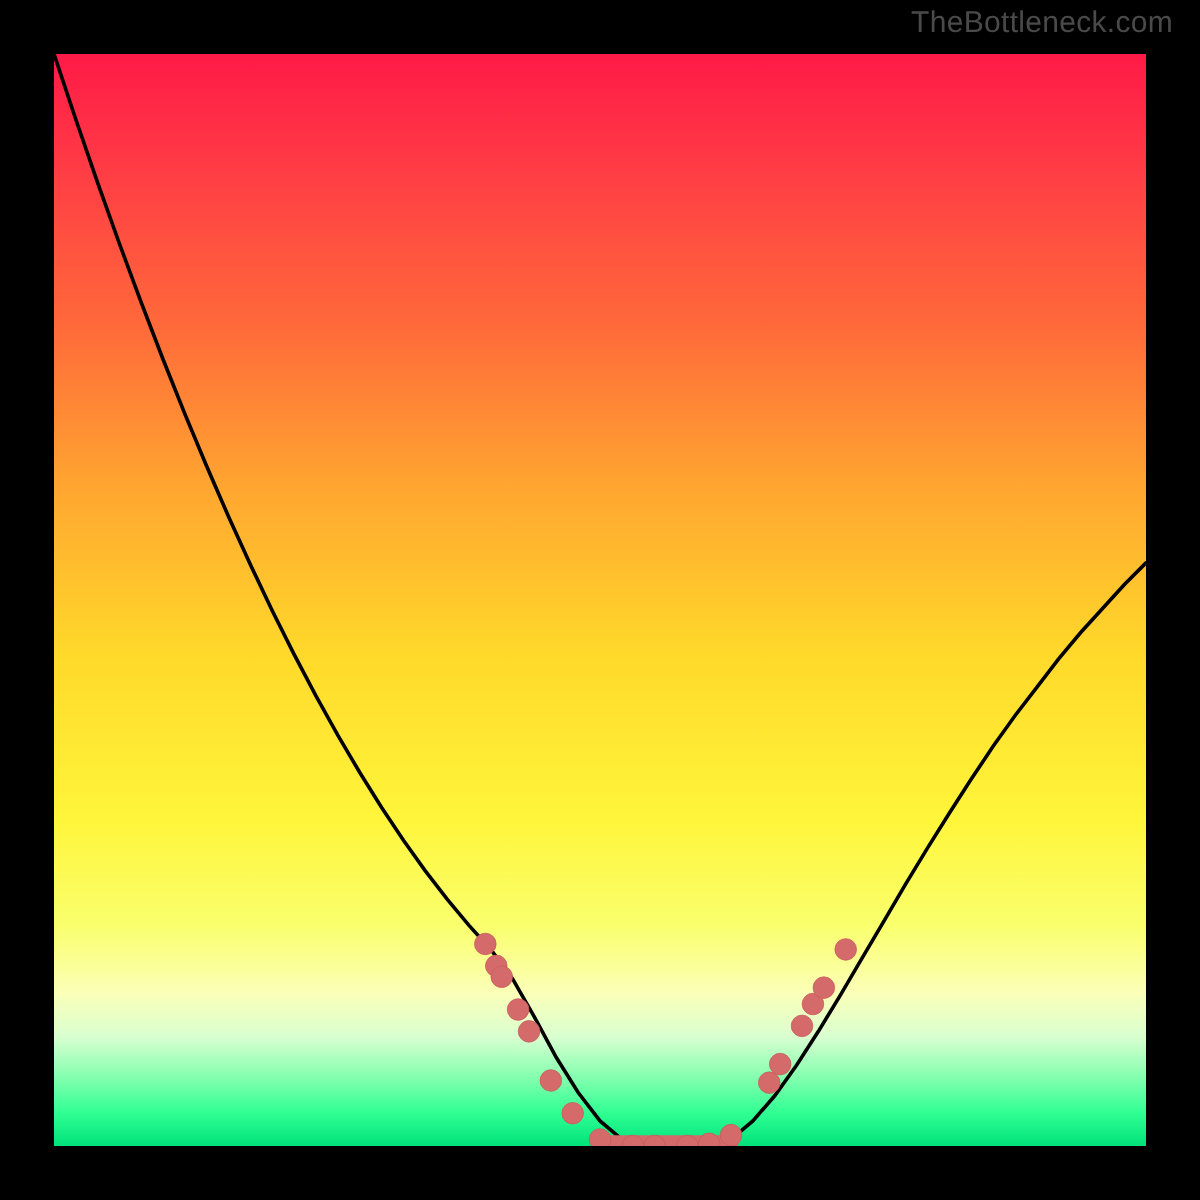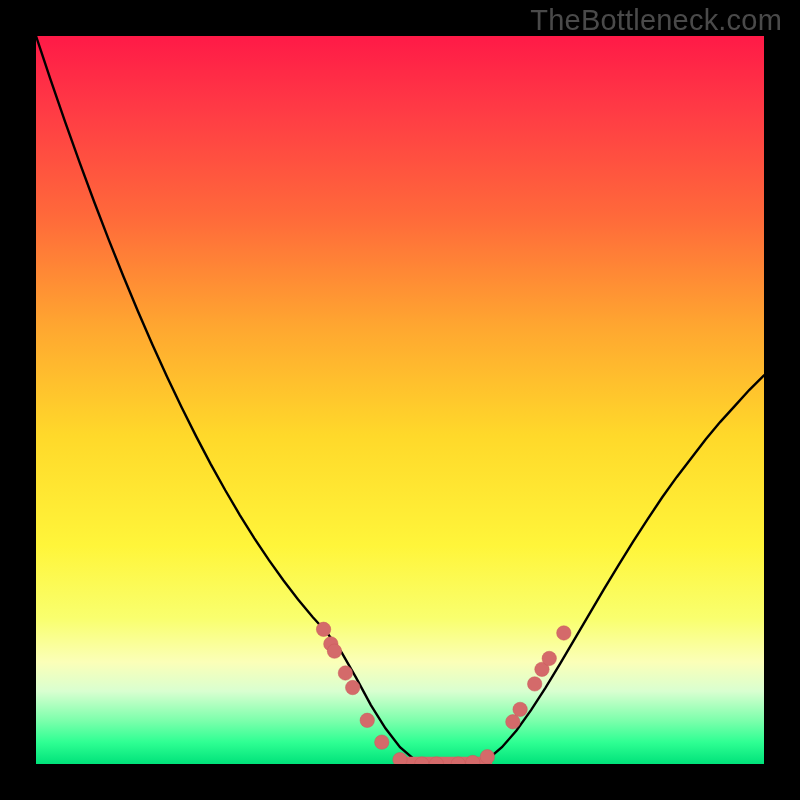--- a/index.html
+++ b/index.html
@@ -49,21 +49,21 @@
     position: absolute;
     left: 0; top: 0;
     width: 728px;
     height: 728px;
   }
   .watermark {
     position: absolute;
     top: 4px;
     right: 18px;
     color: #4a4a4a;
-    font-size: 29px;
+    font-size: 20px;
     font-weight: 500;
     letter-spacing: 0.2px;
   }
 </style>
 </head>
 <body>
 
 <div class="frame">
   <div class="watermark">TheBottleneck.com</div>
 

